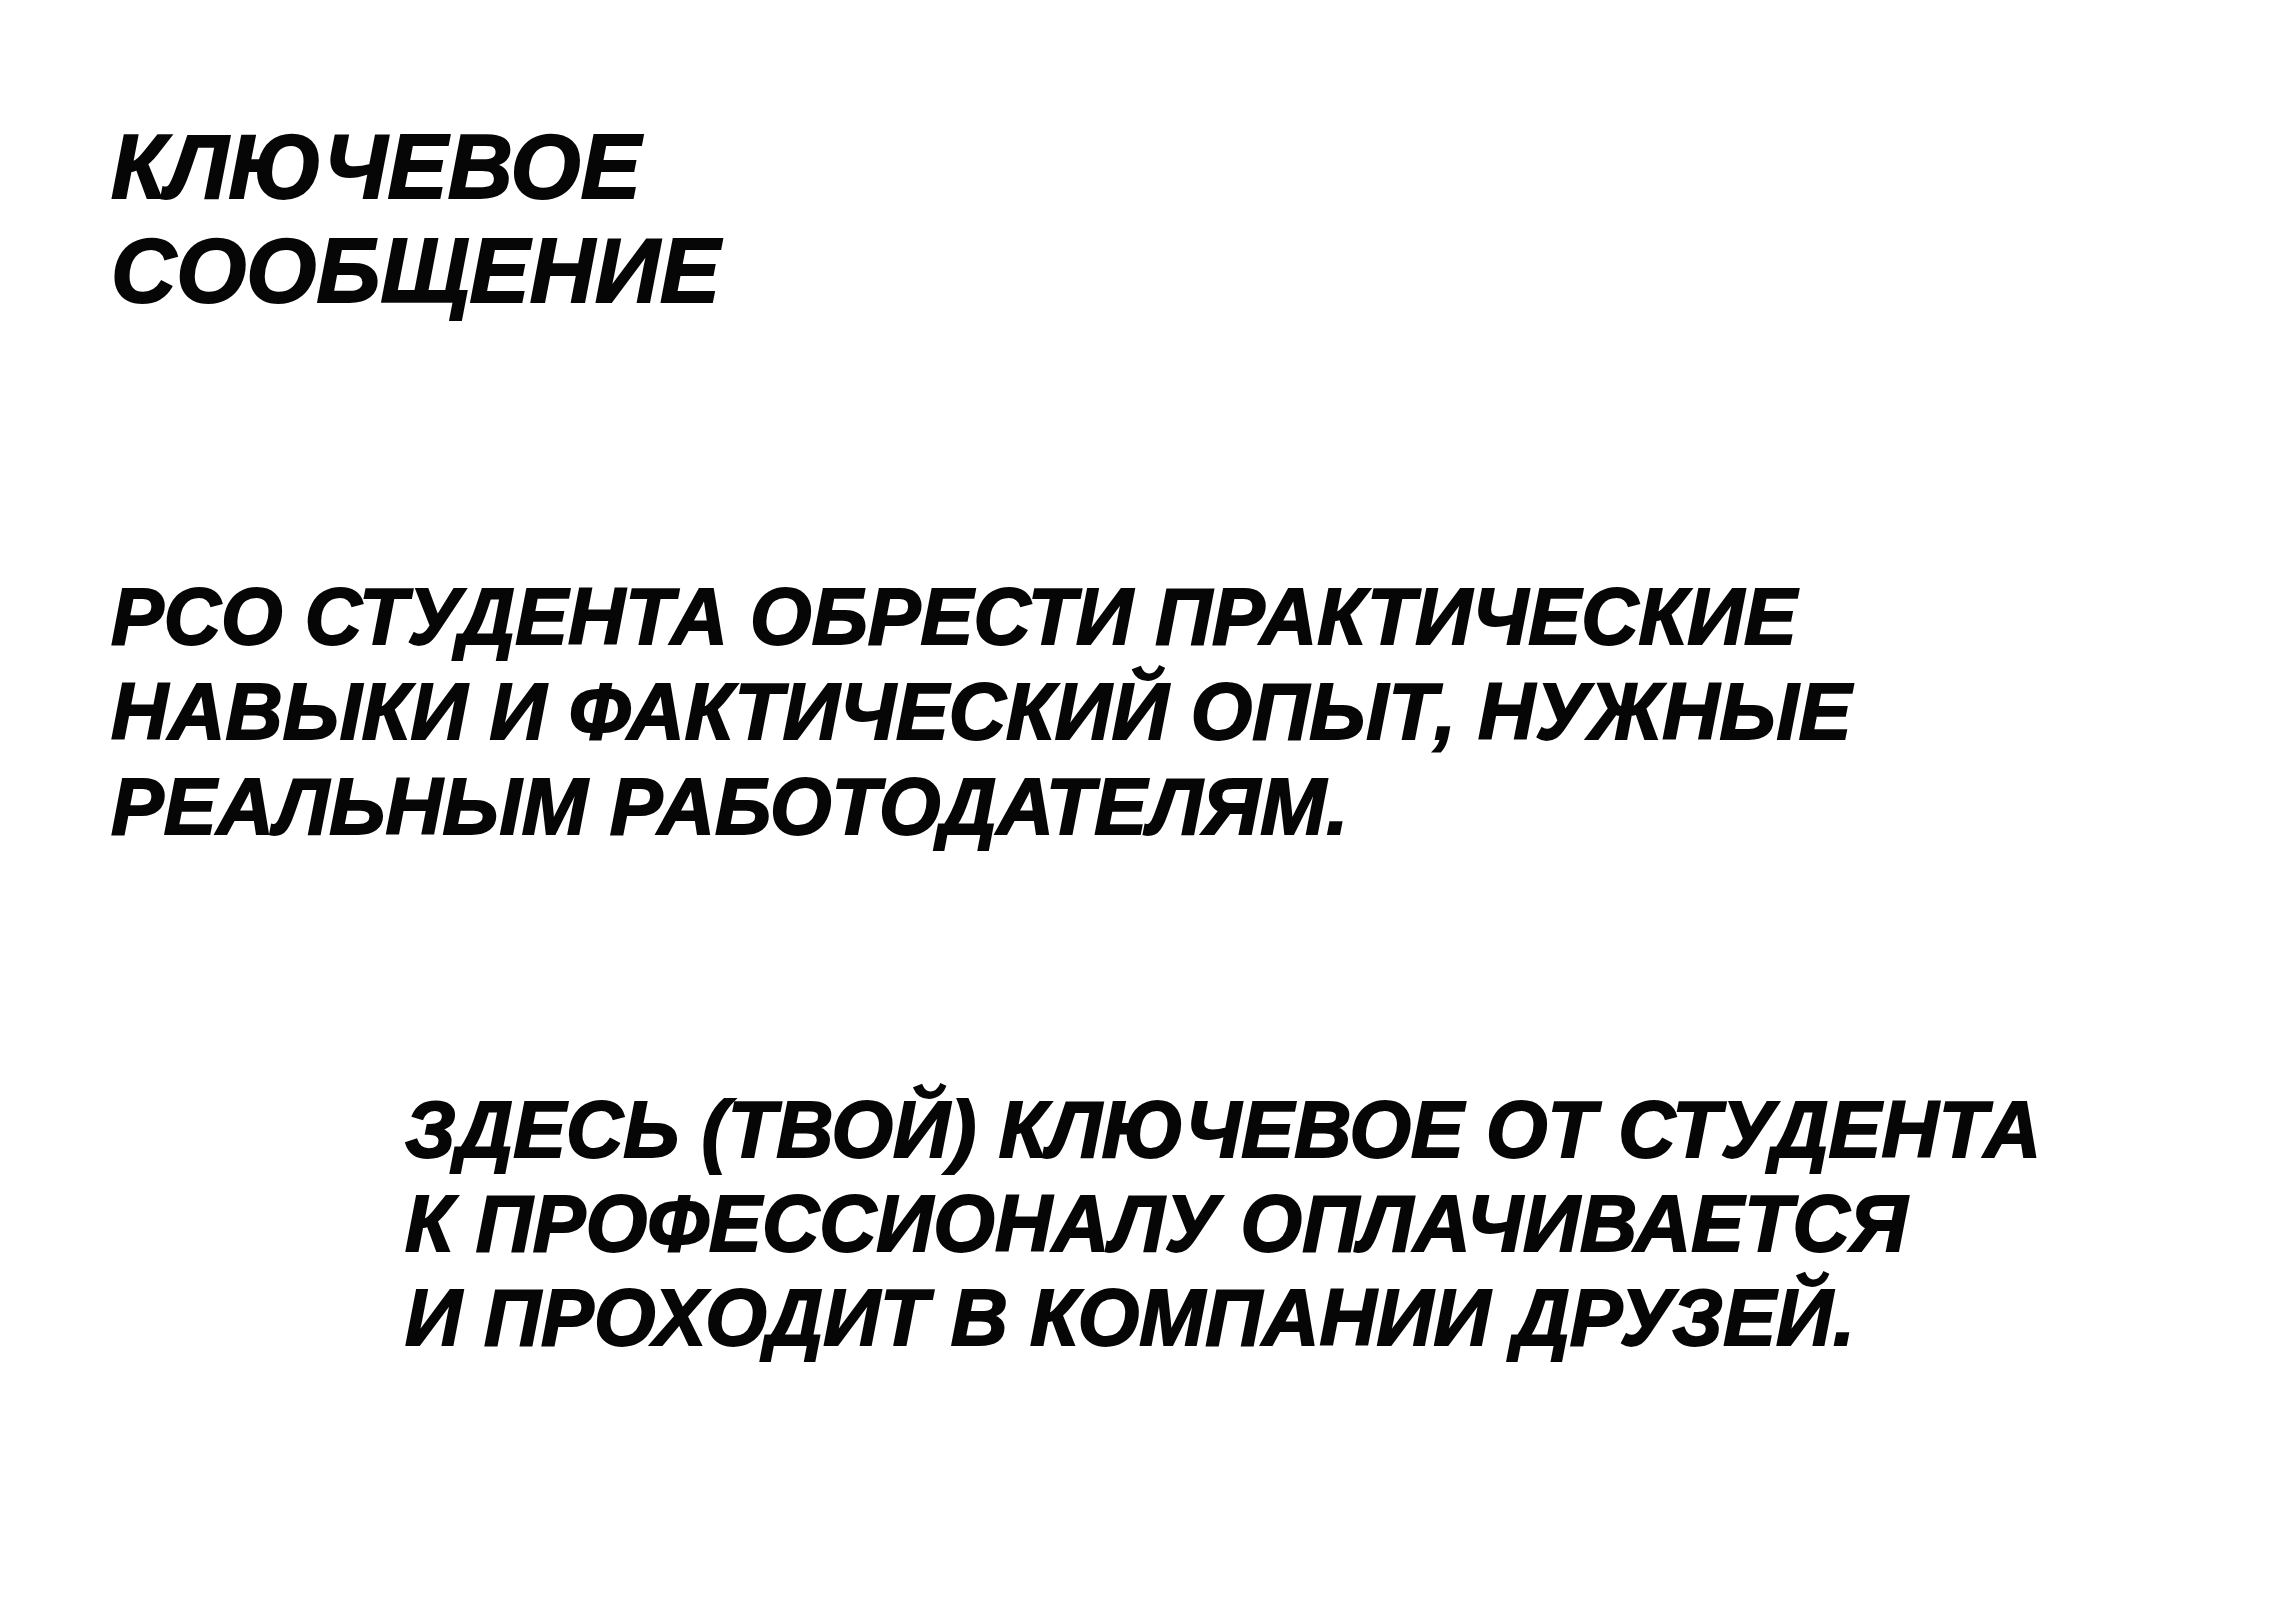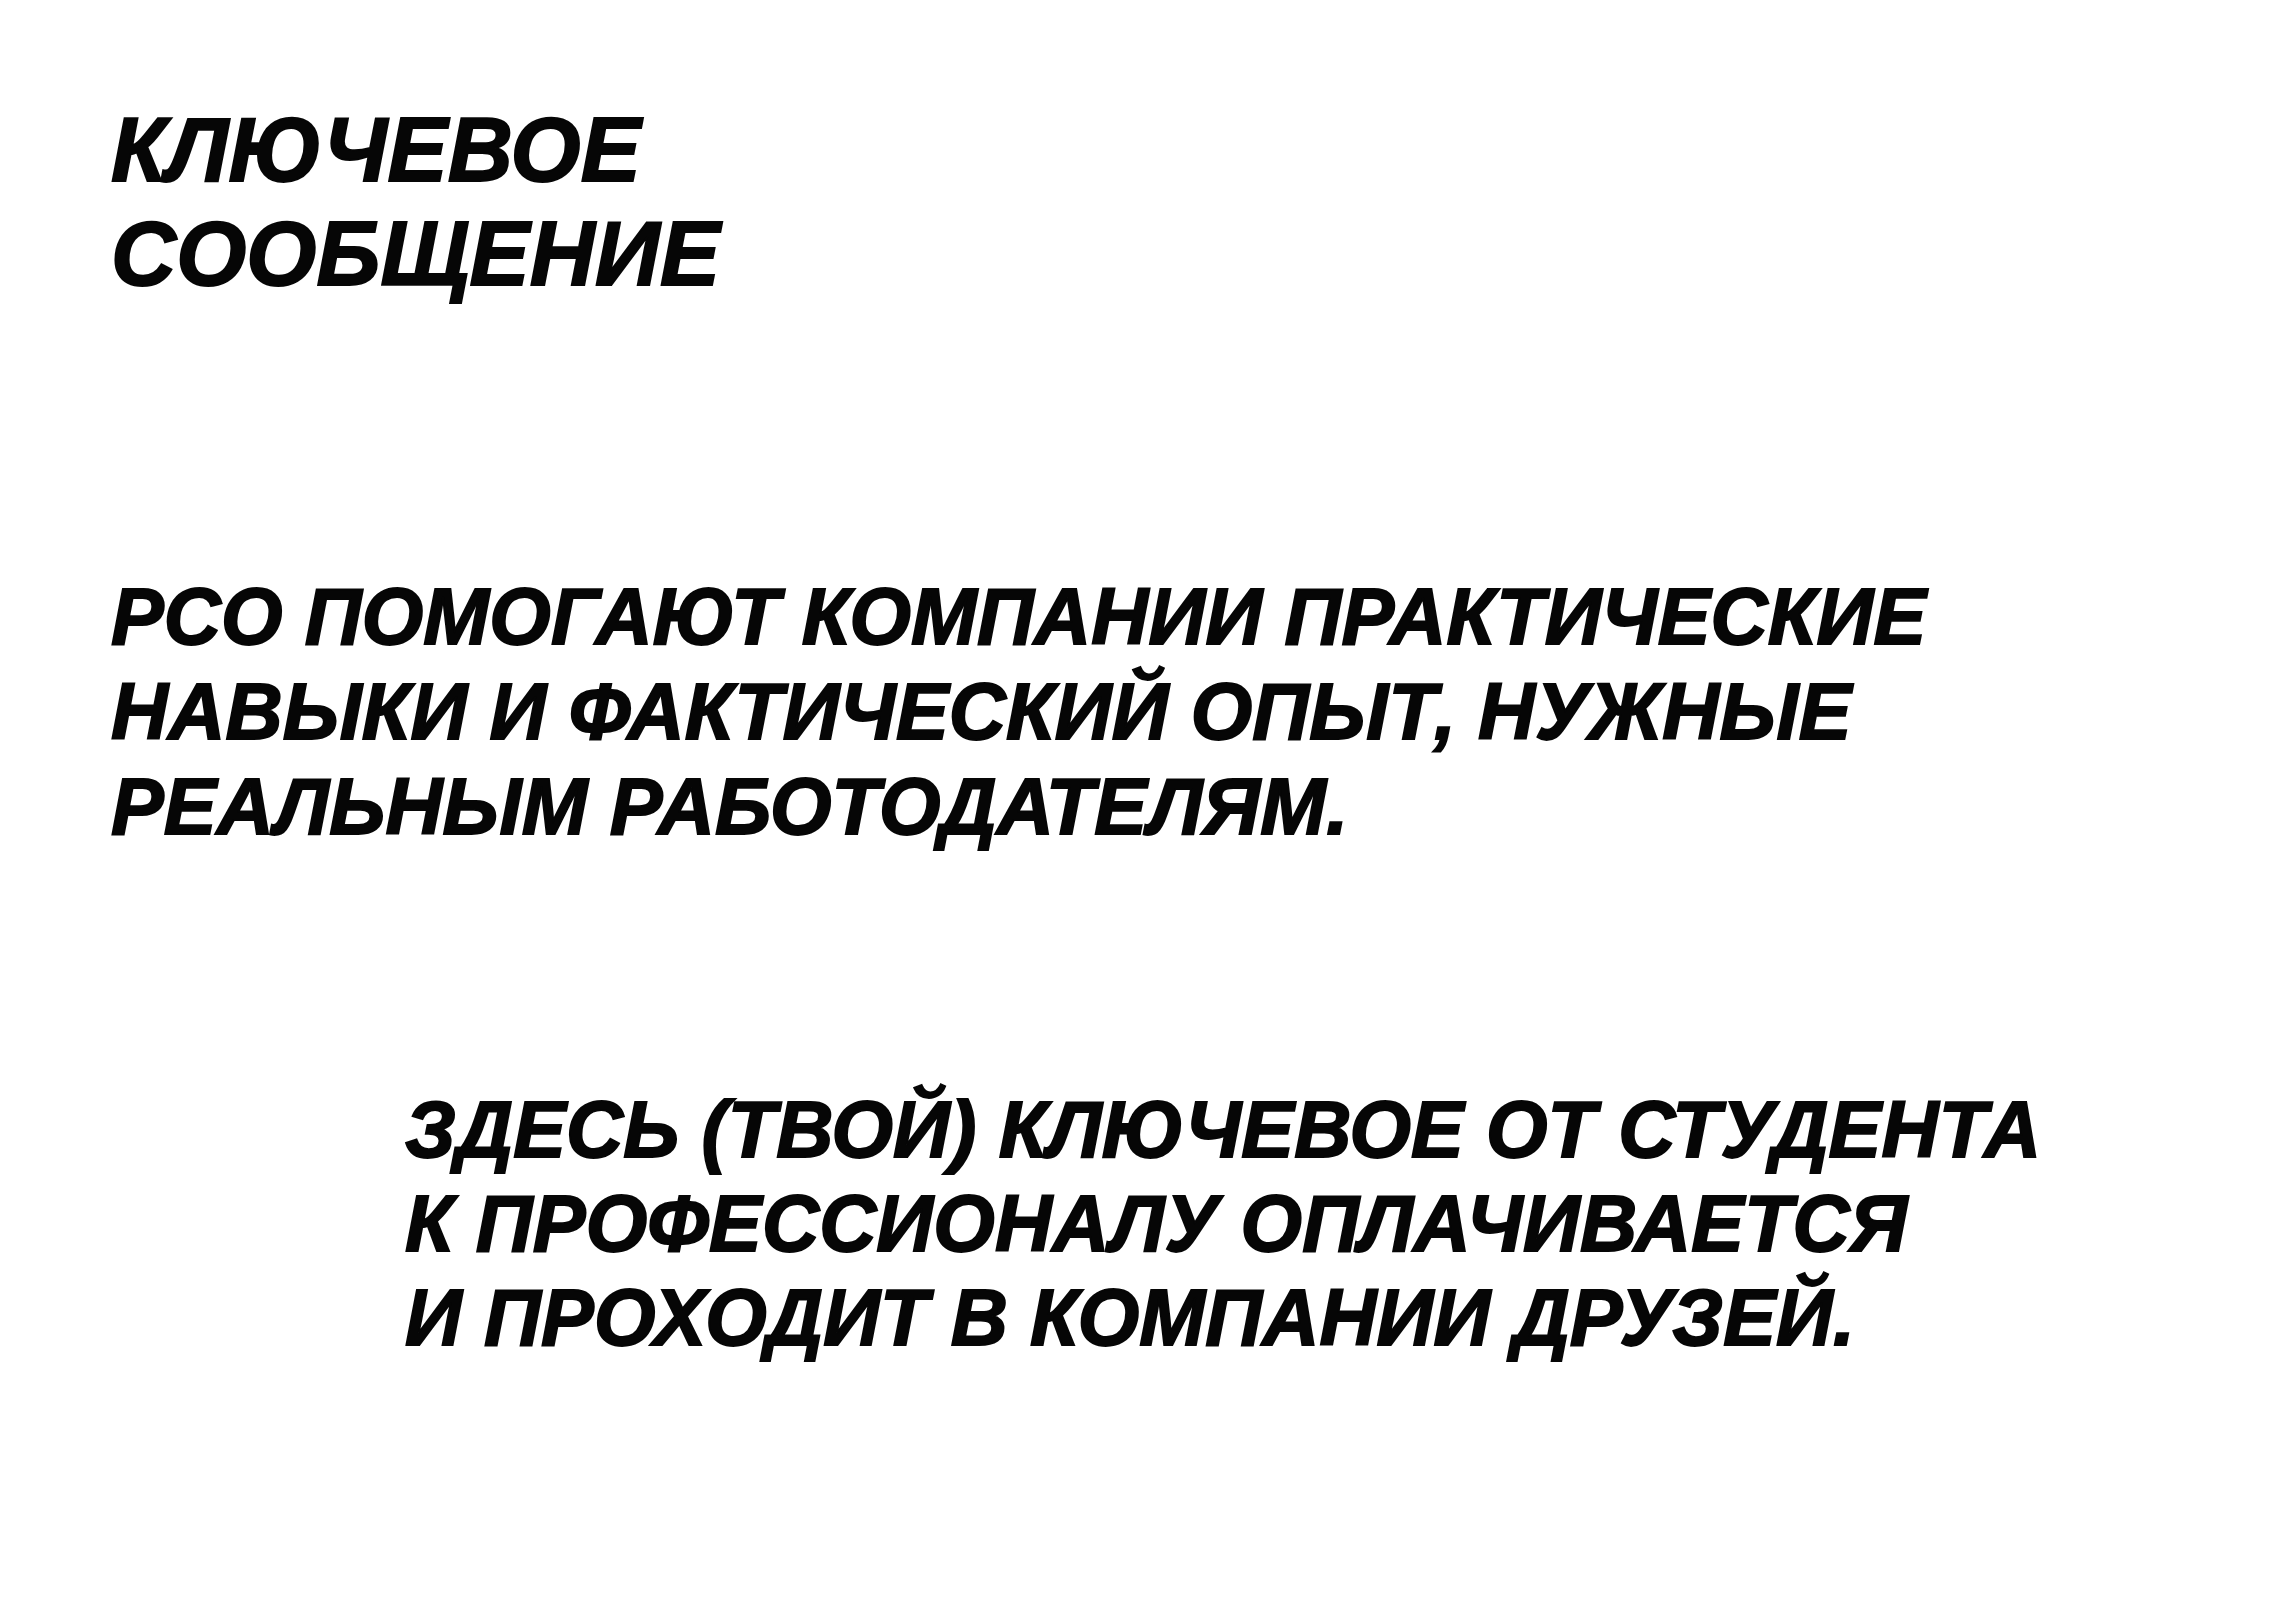--- a/index.html
+++ b/index.html
@@ -24,21 +24,21 @@
     position: absolute;
     font-style: italic;
     font-weight: 700;
     white-space: pre-line;
     color: #060606;
     -webkit-text-stroke: 1.9px #060606; 
     letter-spacing: 0.002em;
   }
   .heading {
     left: 111px;
-    top: 98px;
+    top: 115px;
     font-size: 90px;
     line-height: 104px;
   }
   .msg-primary {
     left: 111px;
     top: 569px;
     font-size: 79px;
     line-height: 95px;
   }
   .msg-secondary {
@@ -48,21 +48,21 @@
     line-height: 94px;
   }
 </style>
 </head>
 <body>
 
 <div class="slide">
   <h1 class="txt heading">КЛЮЧЕВОЕ
 СООБЩЕНИЕ</h1>
 
-  <p class="txt msg-primary">РСО ПОМОГАЮТ КОМПАНИИ ПРАКТИЧЕСКИЕ
+  <p class="txt msg-primary">РСО СТУДЕНТА ОБРЕСТИ ПРАКТИЧЕСКИЕ
 НАВЫКИ И ФАКТИЧЕСКИЙ ОПЫТ, НУЖНЫЕ
 РЕАЛЬНЫМ РАБОТОДАТЕЛЯМ.</p>
 
   <p class="txt msg-secondary">ЗДЕСЬ (ТВОЙ) КЛЮЧЕВОЕ ОТ СТУДЕНТА
 К ПРОФЕССИОНАЛУ ОПЛАЧИВАЕТСЯ
 И ПРОХОДИТ В КОМПАНИИ ДРУЗЕЙ.</p>
 </div>
 
 
 </body></html>

